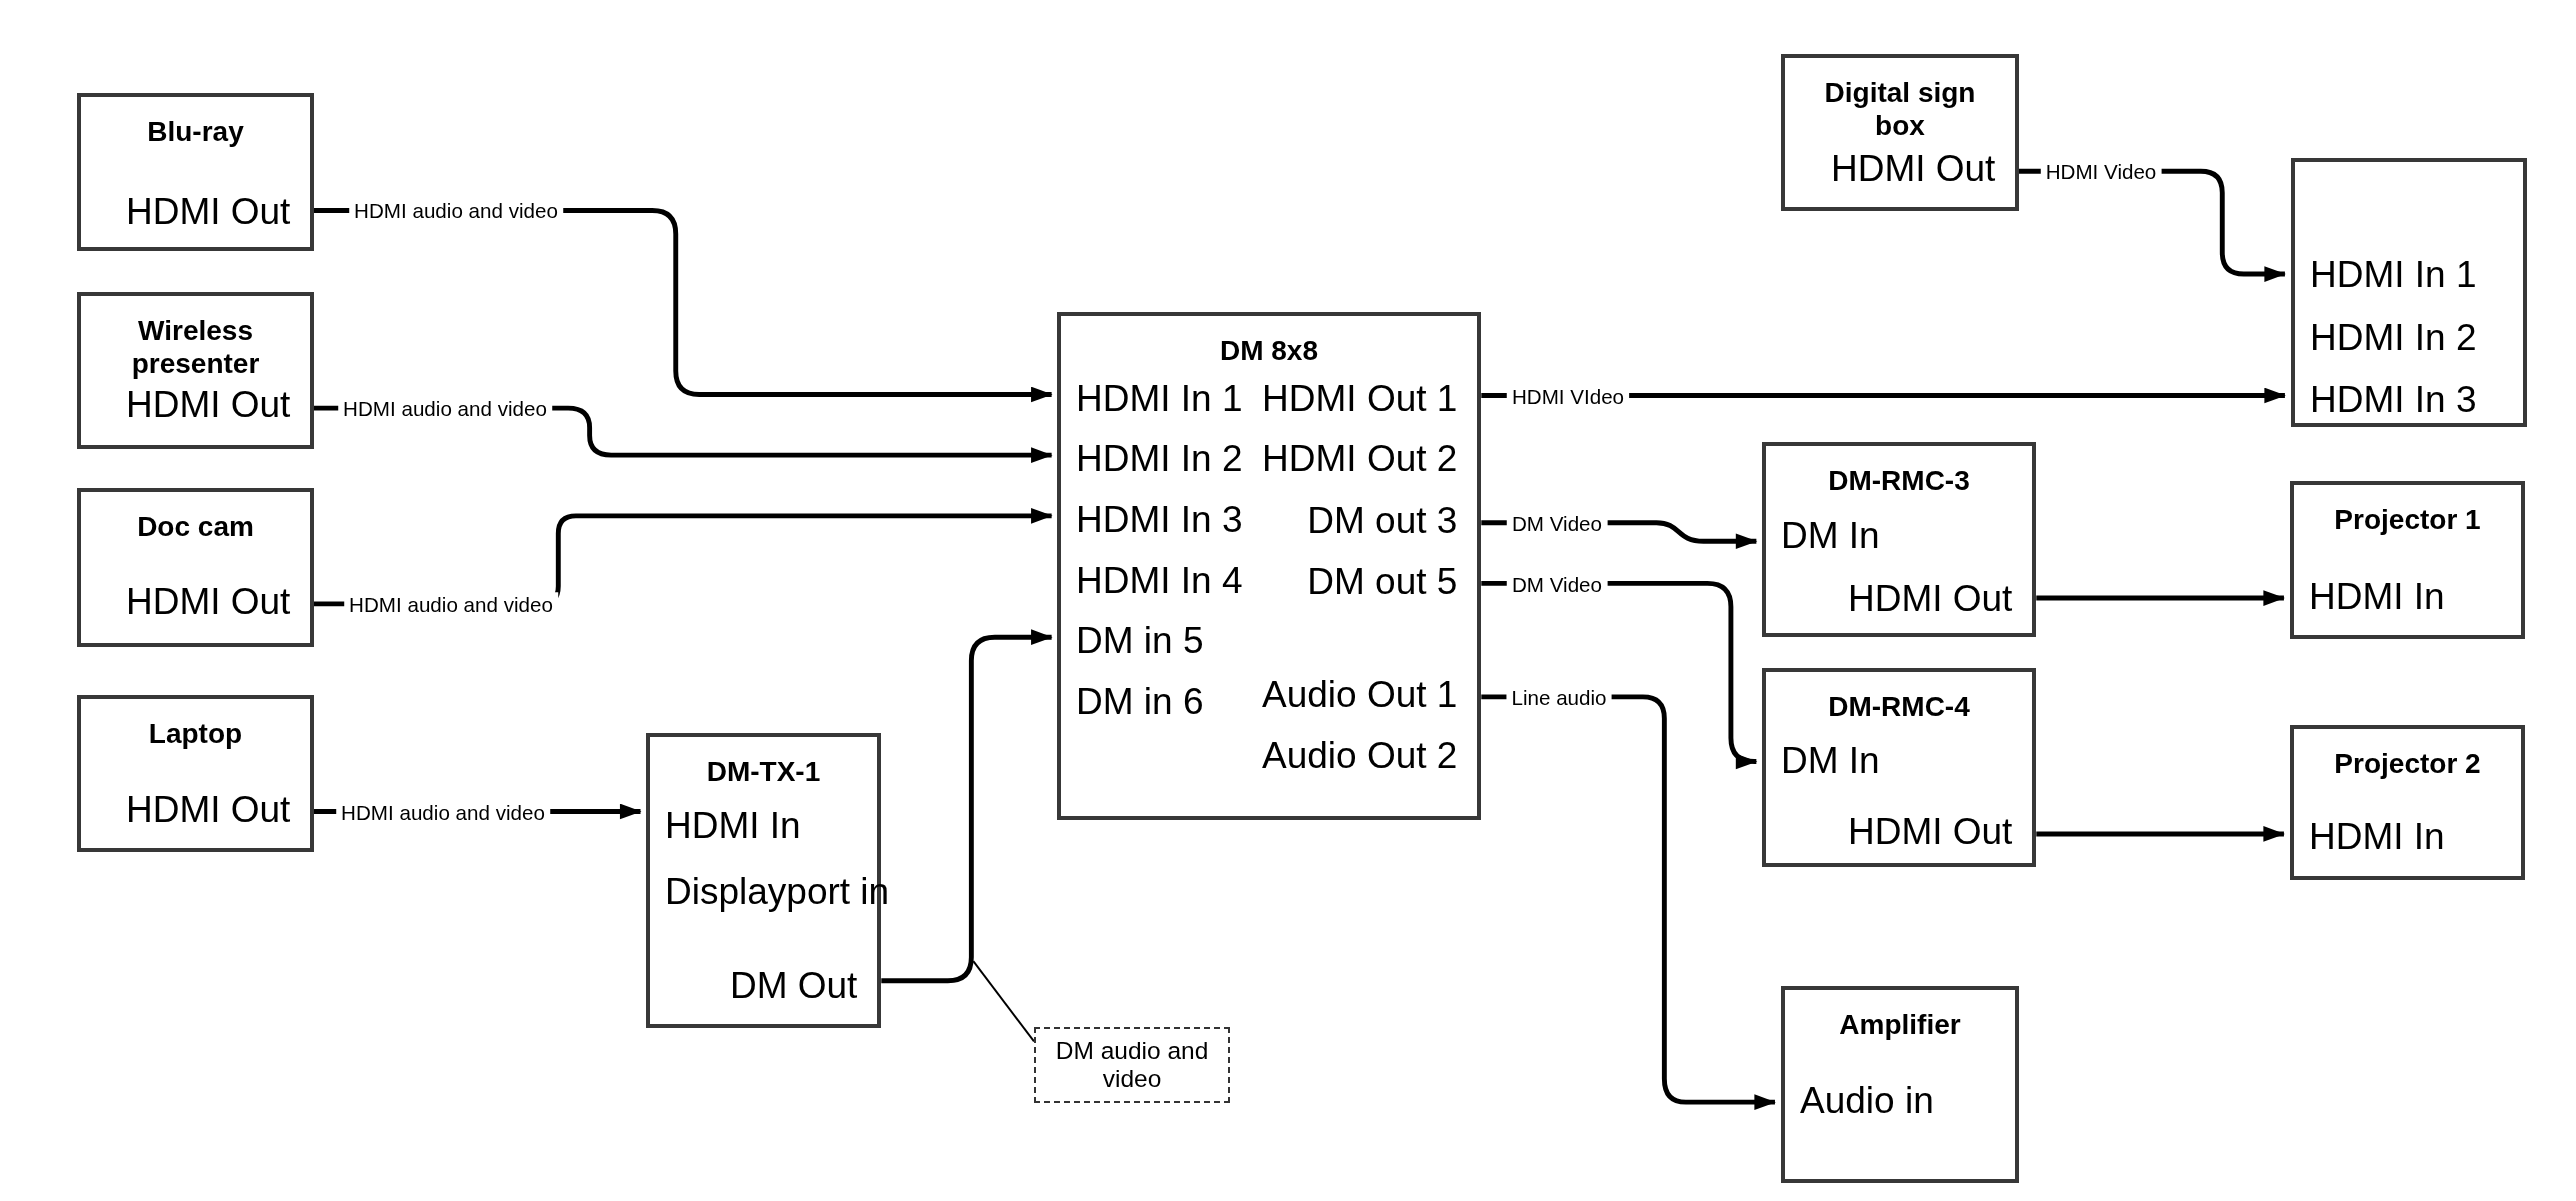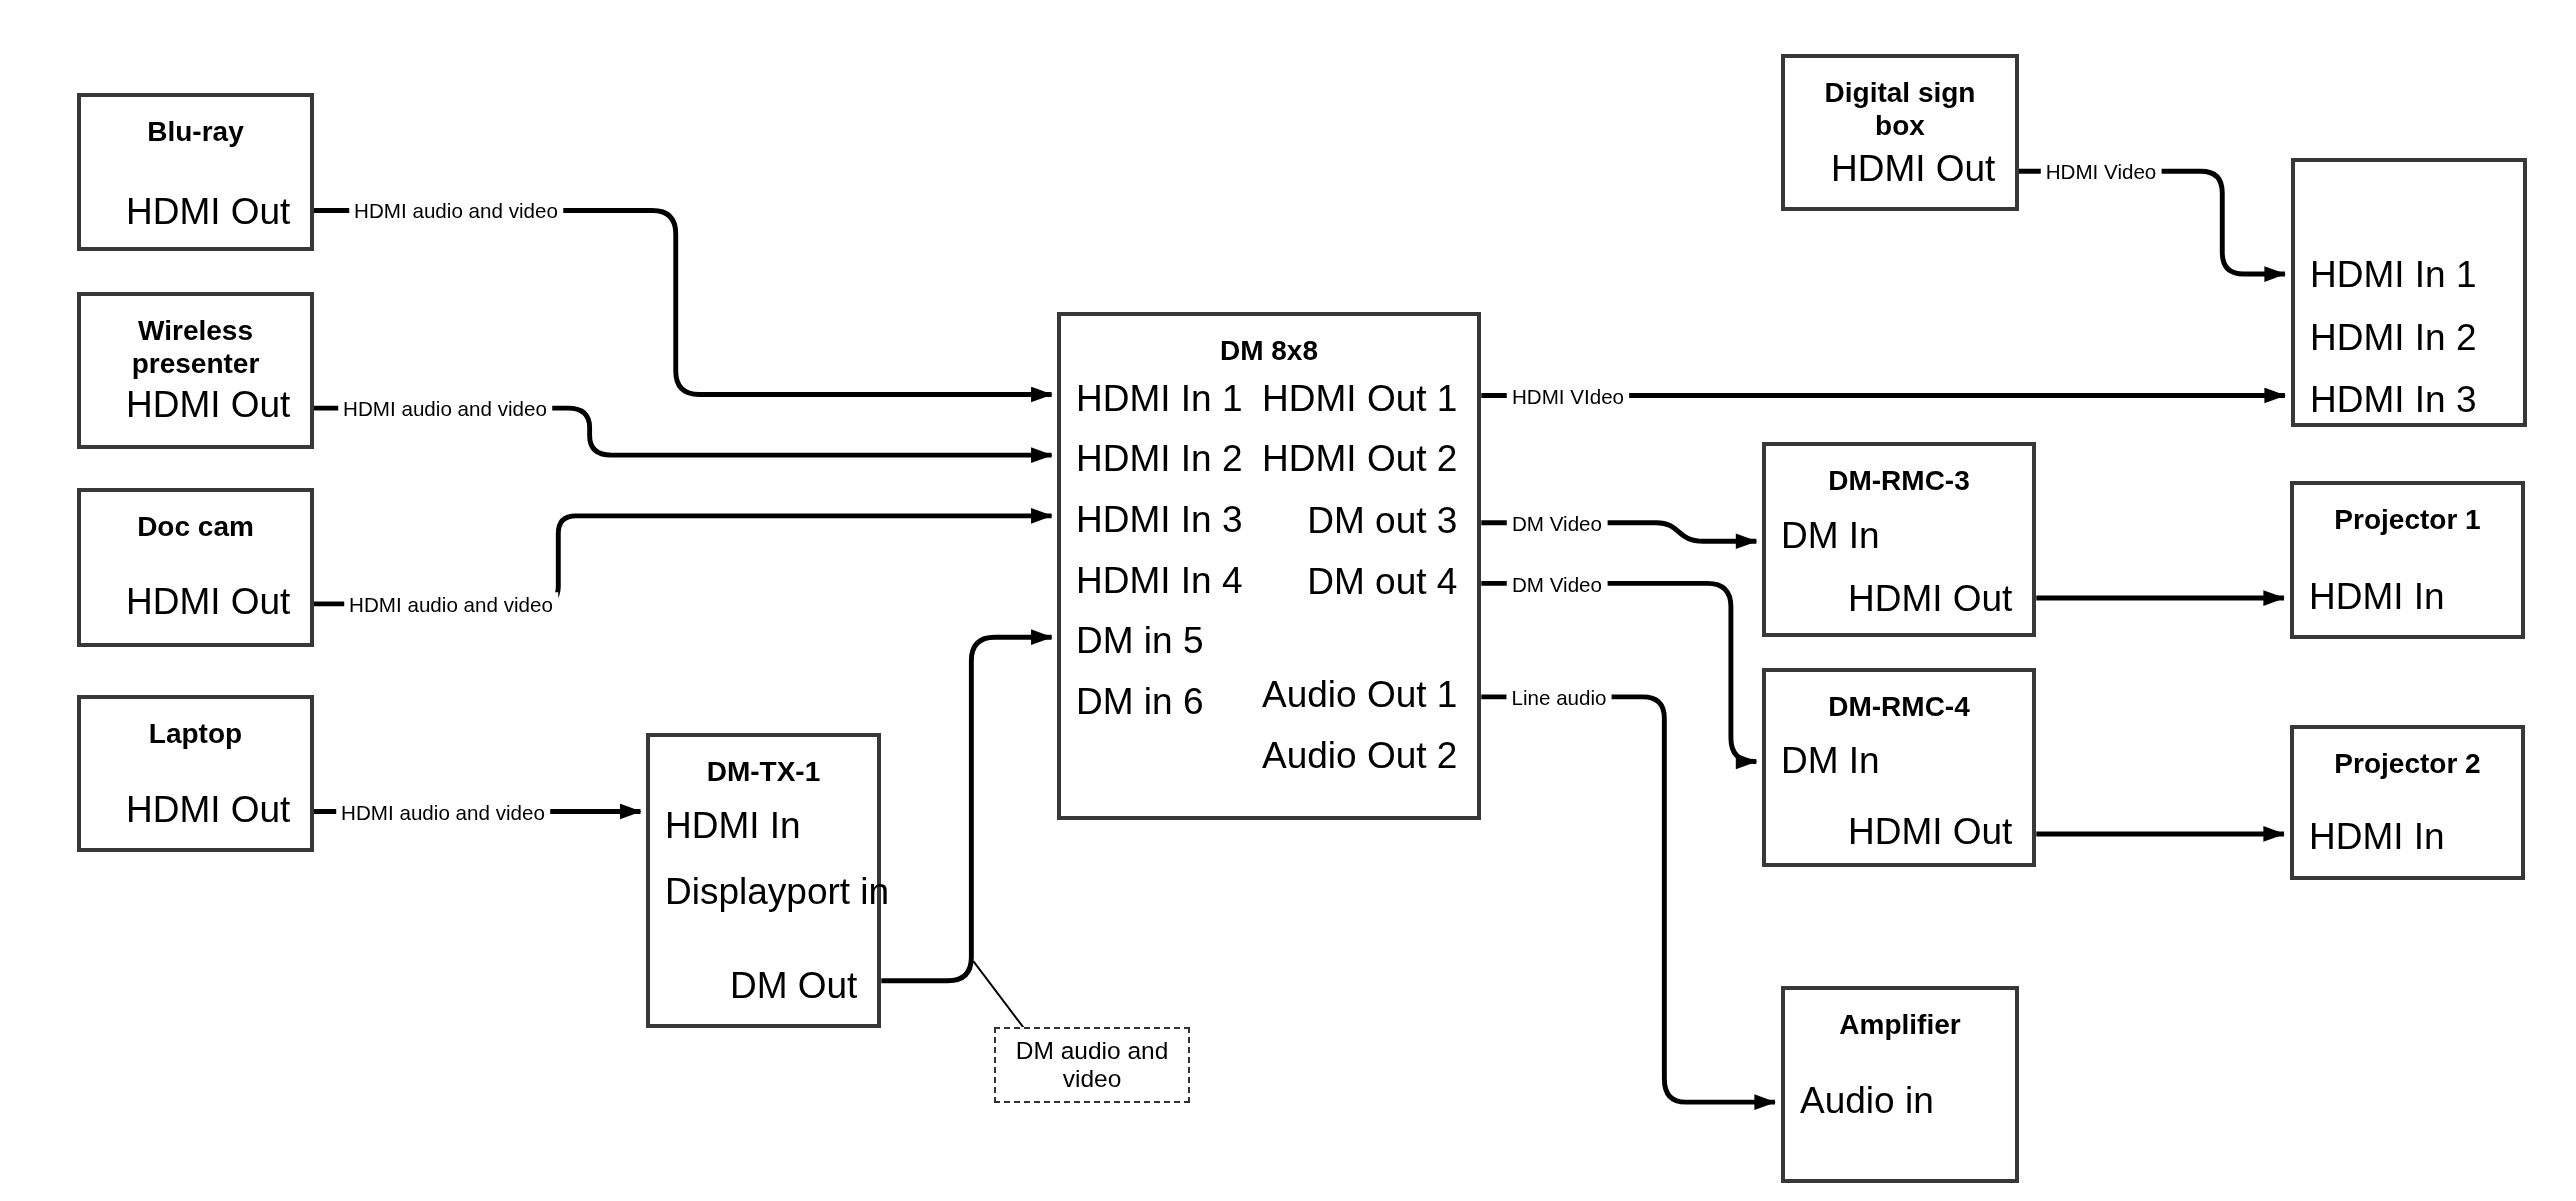--- a/index.html
+++ b/index.html
@@ -110,21 +110,21 @@
     <div class="title">DM 8x8</div>
     <div class="port pl" style="top:66px">HDMI In 1</div>
     <div class="port pl" style="top:126px">HDMI In 2</div>
     <div class="port pl" style="top:187px">HDMI In 3</div>
     <div class="port pl" style="top:248px">HDMI In 4</div>
     <div class="port pl" style="top:308px">DM in 5</div>
     <div class="port pl" style="top:369px">DM in 6</div>
     <div class="port pr" style="top:66px">HDMI Out 1</div>
     <div class="port pr" style="top:126px">HDMI Out 2</div>
     <div class="port pr" style="top:188px">DM out 3</div>
-    <div class="port pr" style="top:249px">DM out 4</div>
+    <div class="port pr" style="top:249px">DM out 5</div>
     <div class="port pr" style="top:362px">Audio Out 1</div>
     <div class="port pr" style="top:423px">Audio Out 2</div>
   </div>
 
   <div class="node" style="left:1781px;top:54px;width:238px;height:157px">
     <div class="title">
       <div>Digital sign</div>
       <div>box</div>
     </div>
     <div class="port pr" style="top:94px">HDMI Out</div>
@@ -156,21 +156,21 @@
   <div class="node" style="left:2290px;top:725px;width:235px;height:155px">
     <div class="title">Projector 2</div>
     <div class="port pl" style="top:91px">HDMI In</div>
   </div>
 
   <div class="node" style="left:1781px;top:986px;width:238px;height:197px">
     <div class="title">Amplifier</div>
     <div class="port pl" style="top:94px">Audio in</div>
   </div>
 
-  <div class="note" style="left:994px;top:1027px;width:196px;height:76px">DM audio and video</div>
+  <div class="note" style="left:1034px;top:1027px;width:196px;height:76px">DM audio and video</div>
 
   <div class="elabel" style="left:456px;top:211px">HDMI audio and video</div>
   <div class="elabel" style="left:445px;top:409px">HDMI audio and video</div>
   <div class="elabel" style="left:451px;top:605px">HDMI audio and video</div>
   <div class="elabel" style="left:443px;top:813px">HDMI audio and video</div>
   <div class="elabel" style="left:1568px;top:397px">HDMI VIdeo</div>
   <div class="elabel" style="left:1557px;top:524px">DM Video</div>
   <div class="elabel" style="left:1557px;top:585px">DM Video</div>
   <div class="elabel" style="left:1559px;top:698px">Line audio</div>
   <div class="elabel" style="left:2101px;top:172px">HDMI Video</div>

